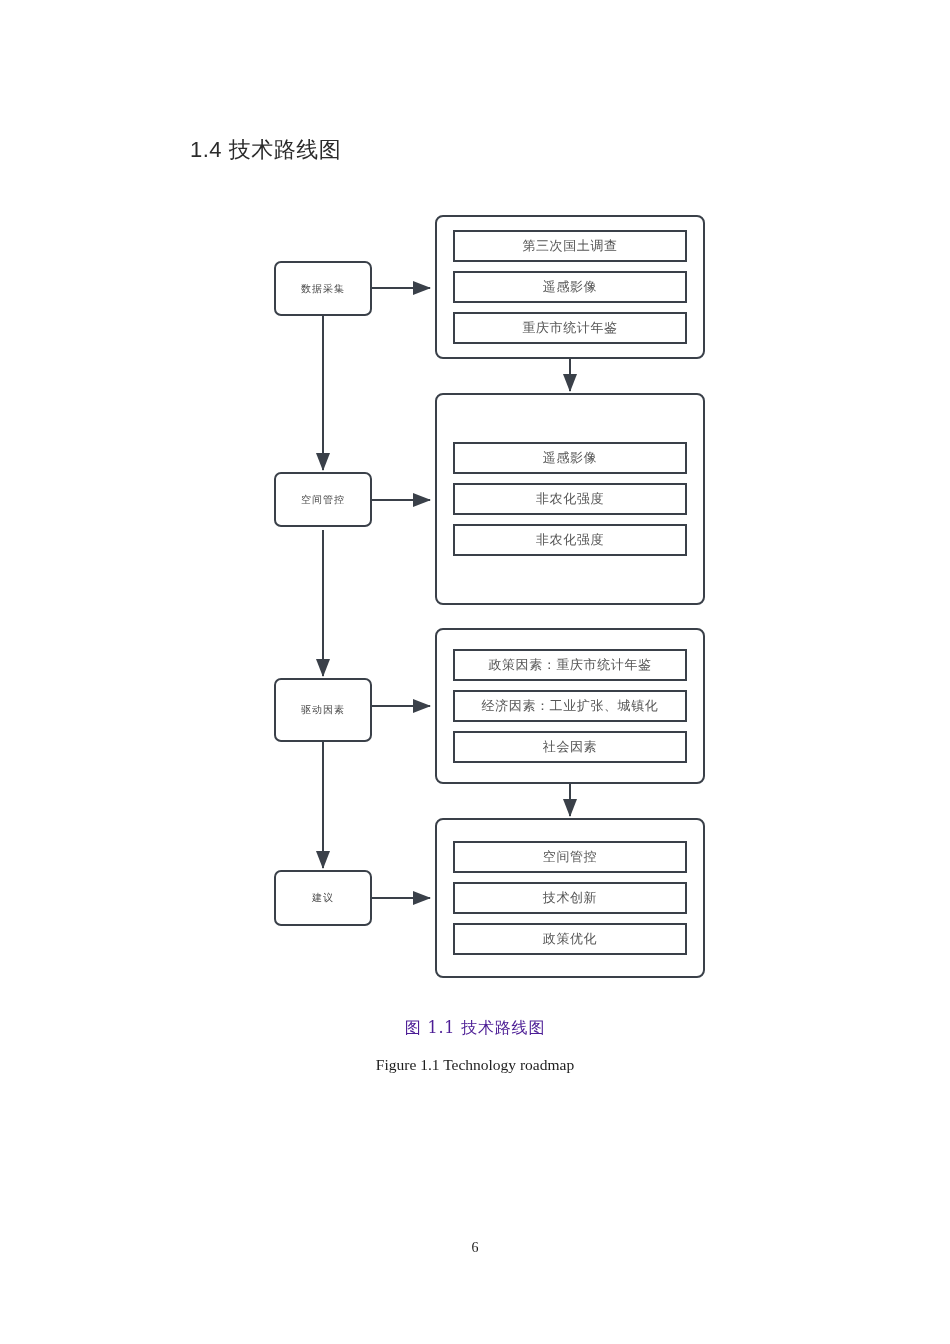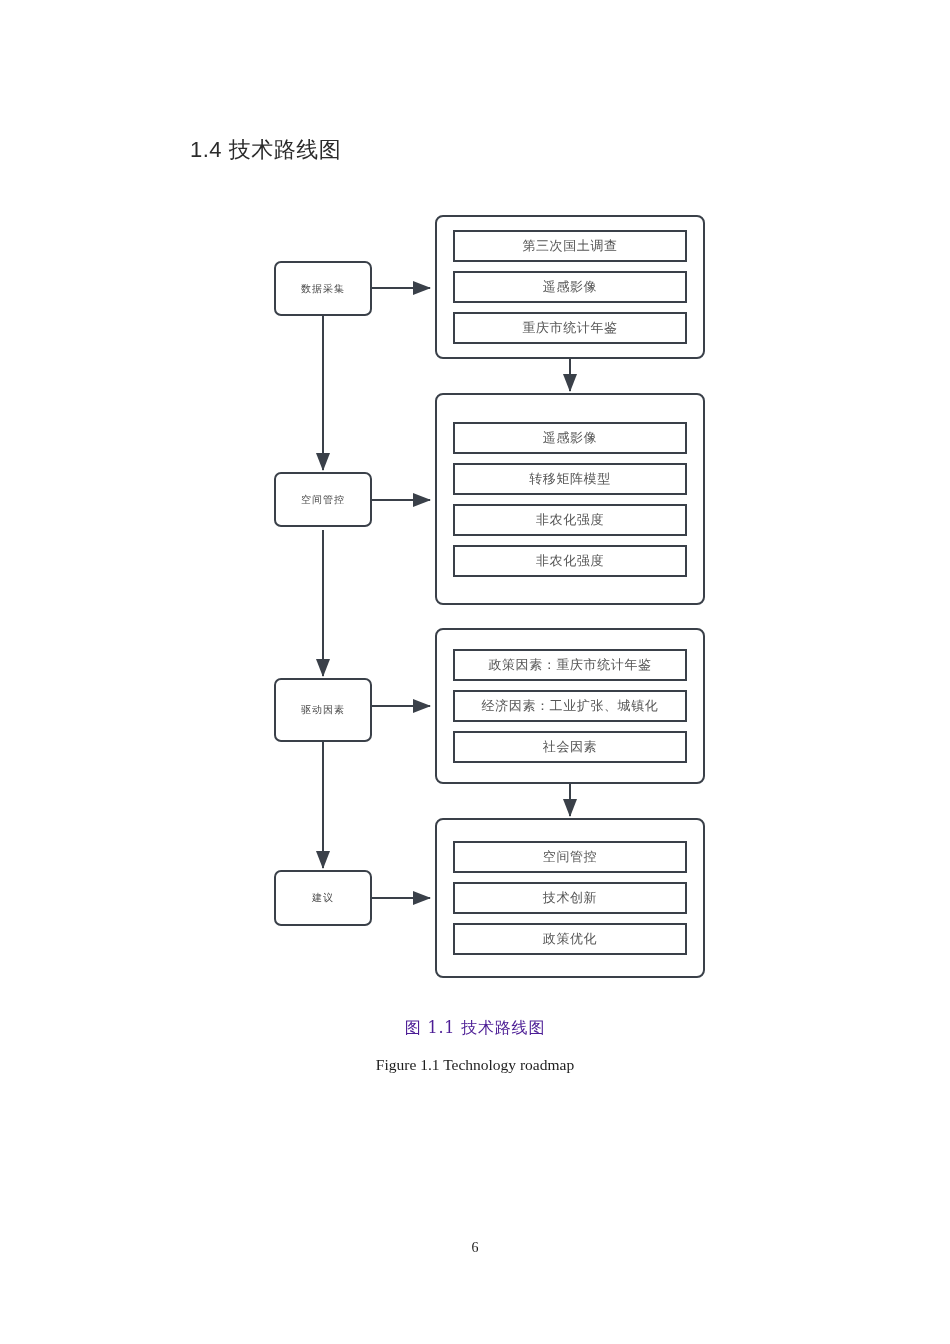--- a/index.html
+++ b/index.html
@@ -204,23 +204,20 @@
         </div>
       </div>
     </div>
 
     <div class="group-box" style="left:435px; top:393px; width:270px; height:212px;">
       <div class="group-inner">
         <div class="item-box">
           <span>遥感影像</span>
         </div>
         <div class="item-box">
-          <span>转移矩阵模型</span>
-        </div>
-        <div class="item-box">
           <span>非农化强度</span>
         </div>
         <div class="item-box">
           <span>非农化强度</span>
         </div>
       </div>
     </div>
 
     <div class="group-box" style="left:435px; top:628px; width:270px; height:156px;">
       <div class="group-inner">

